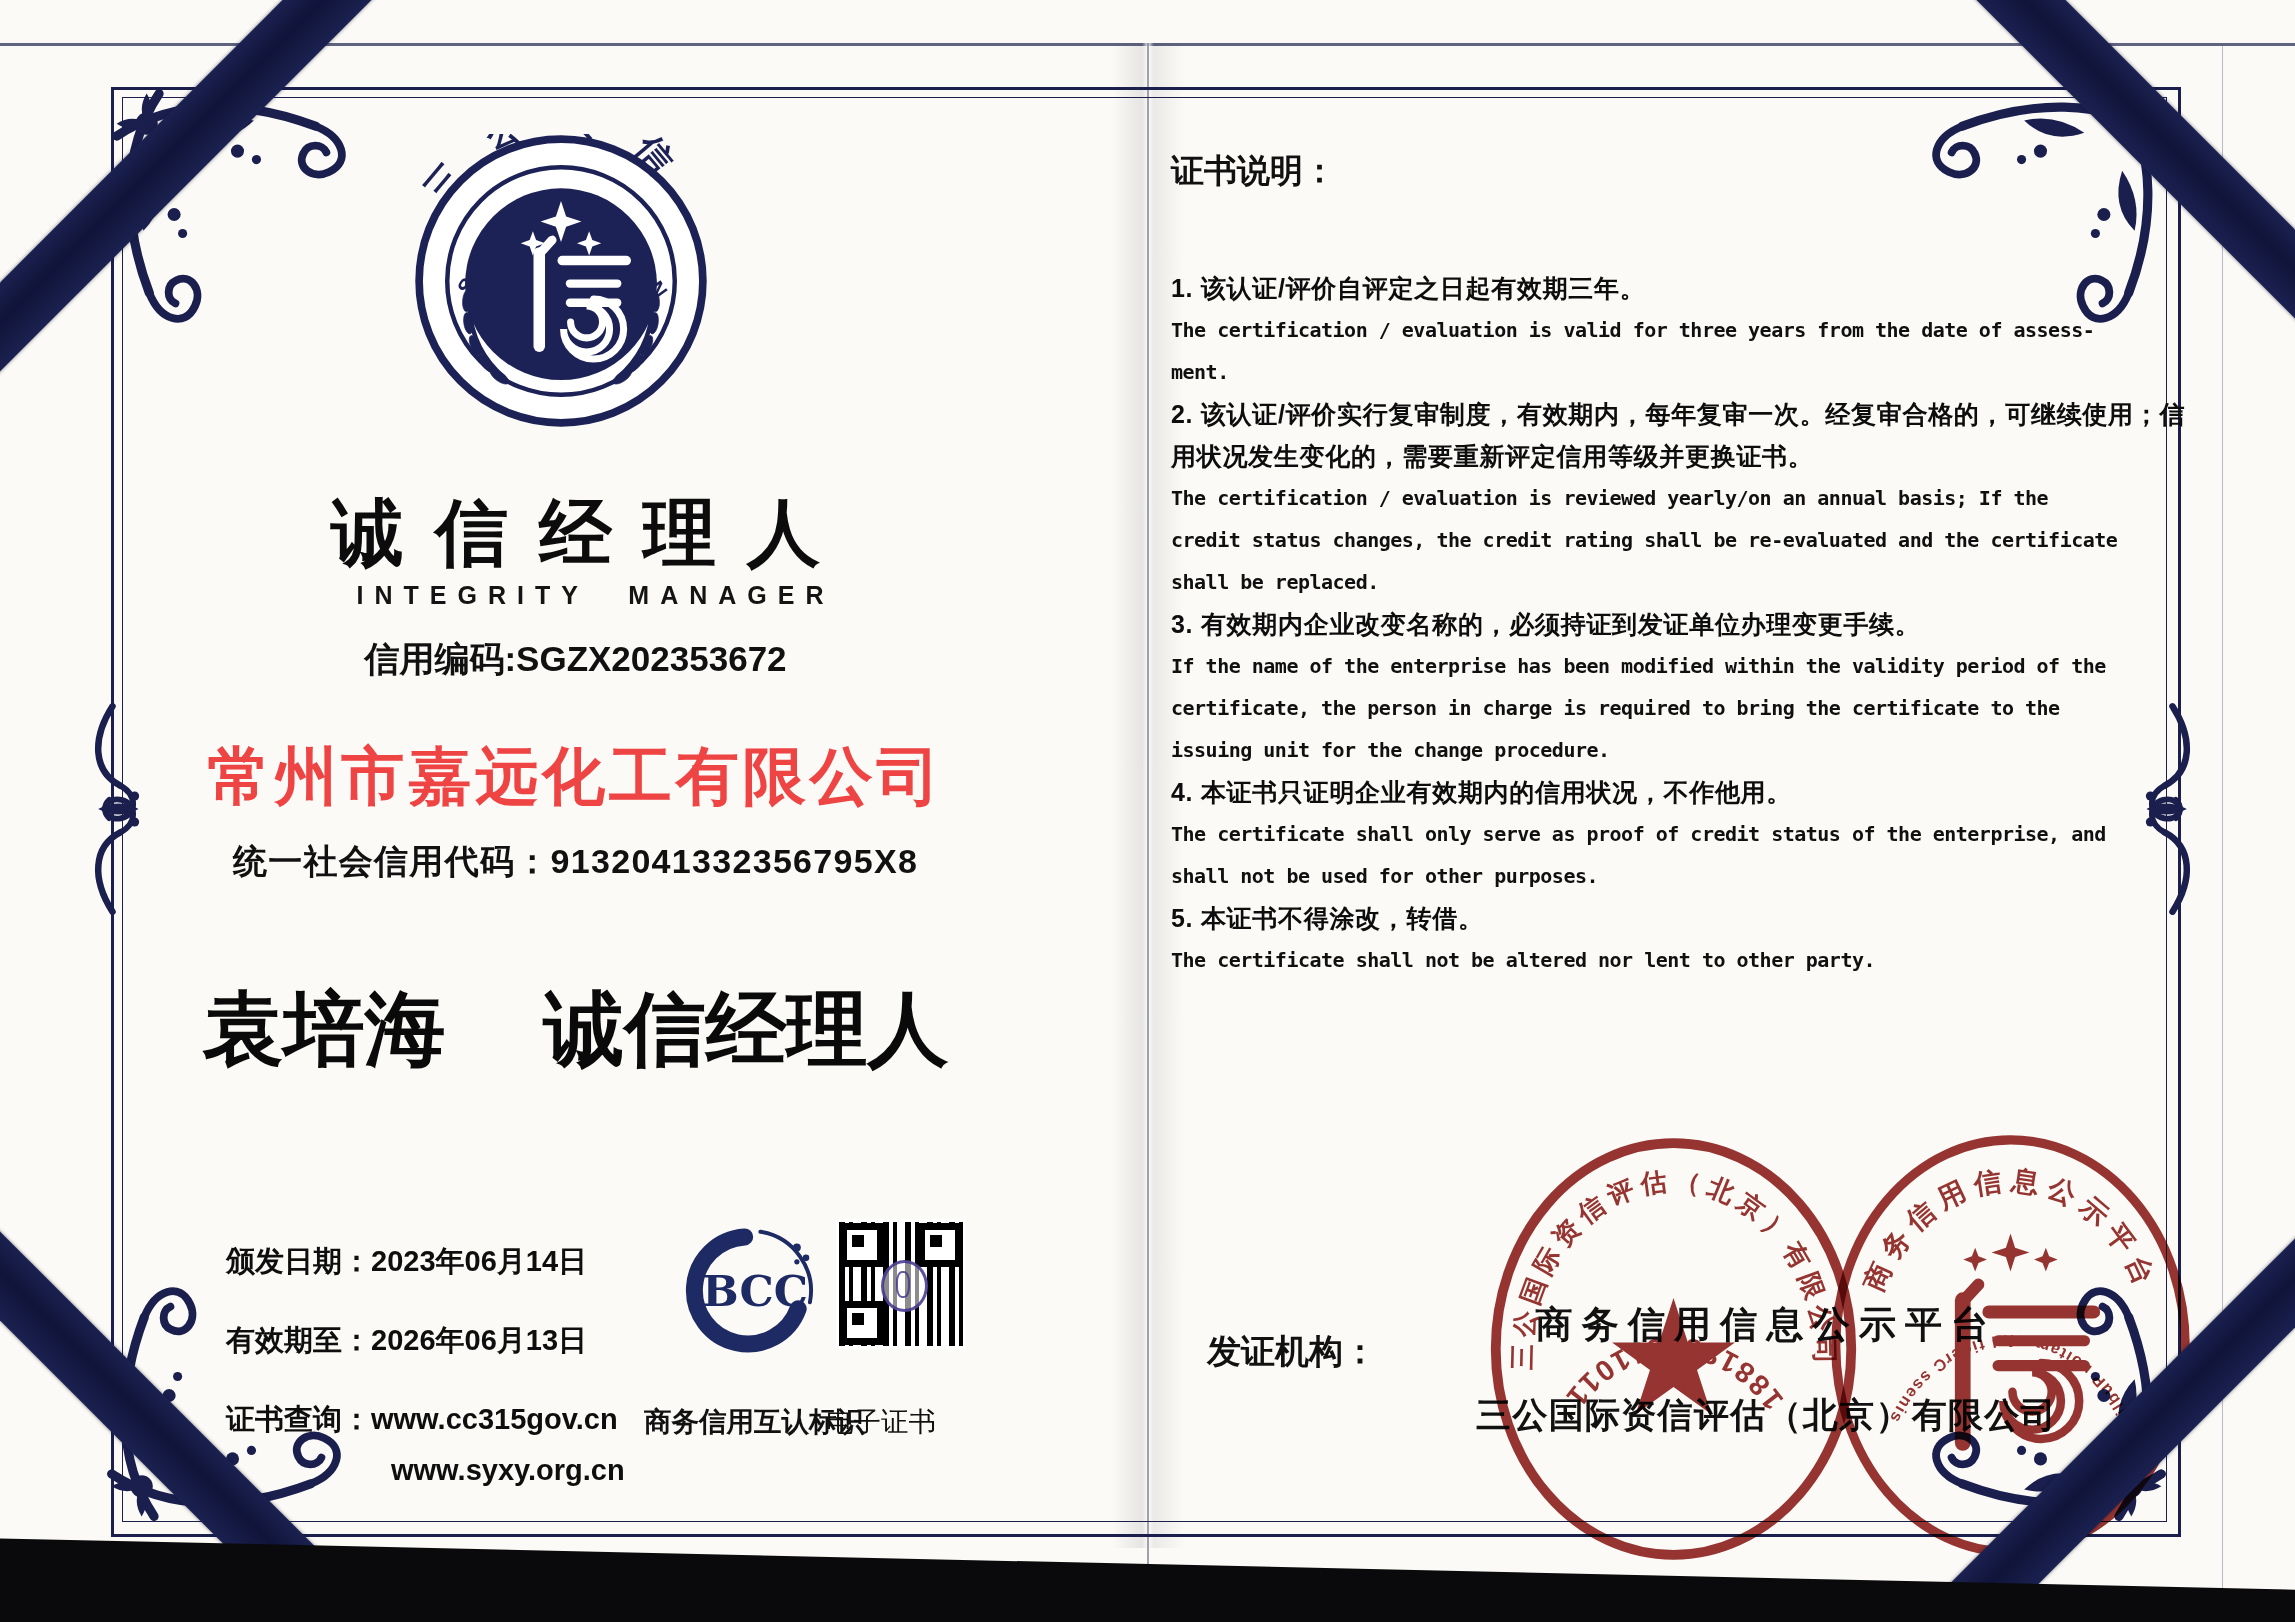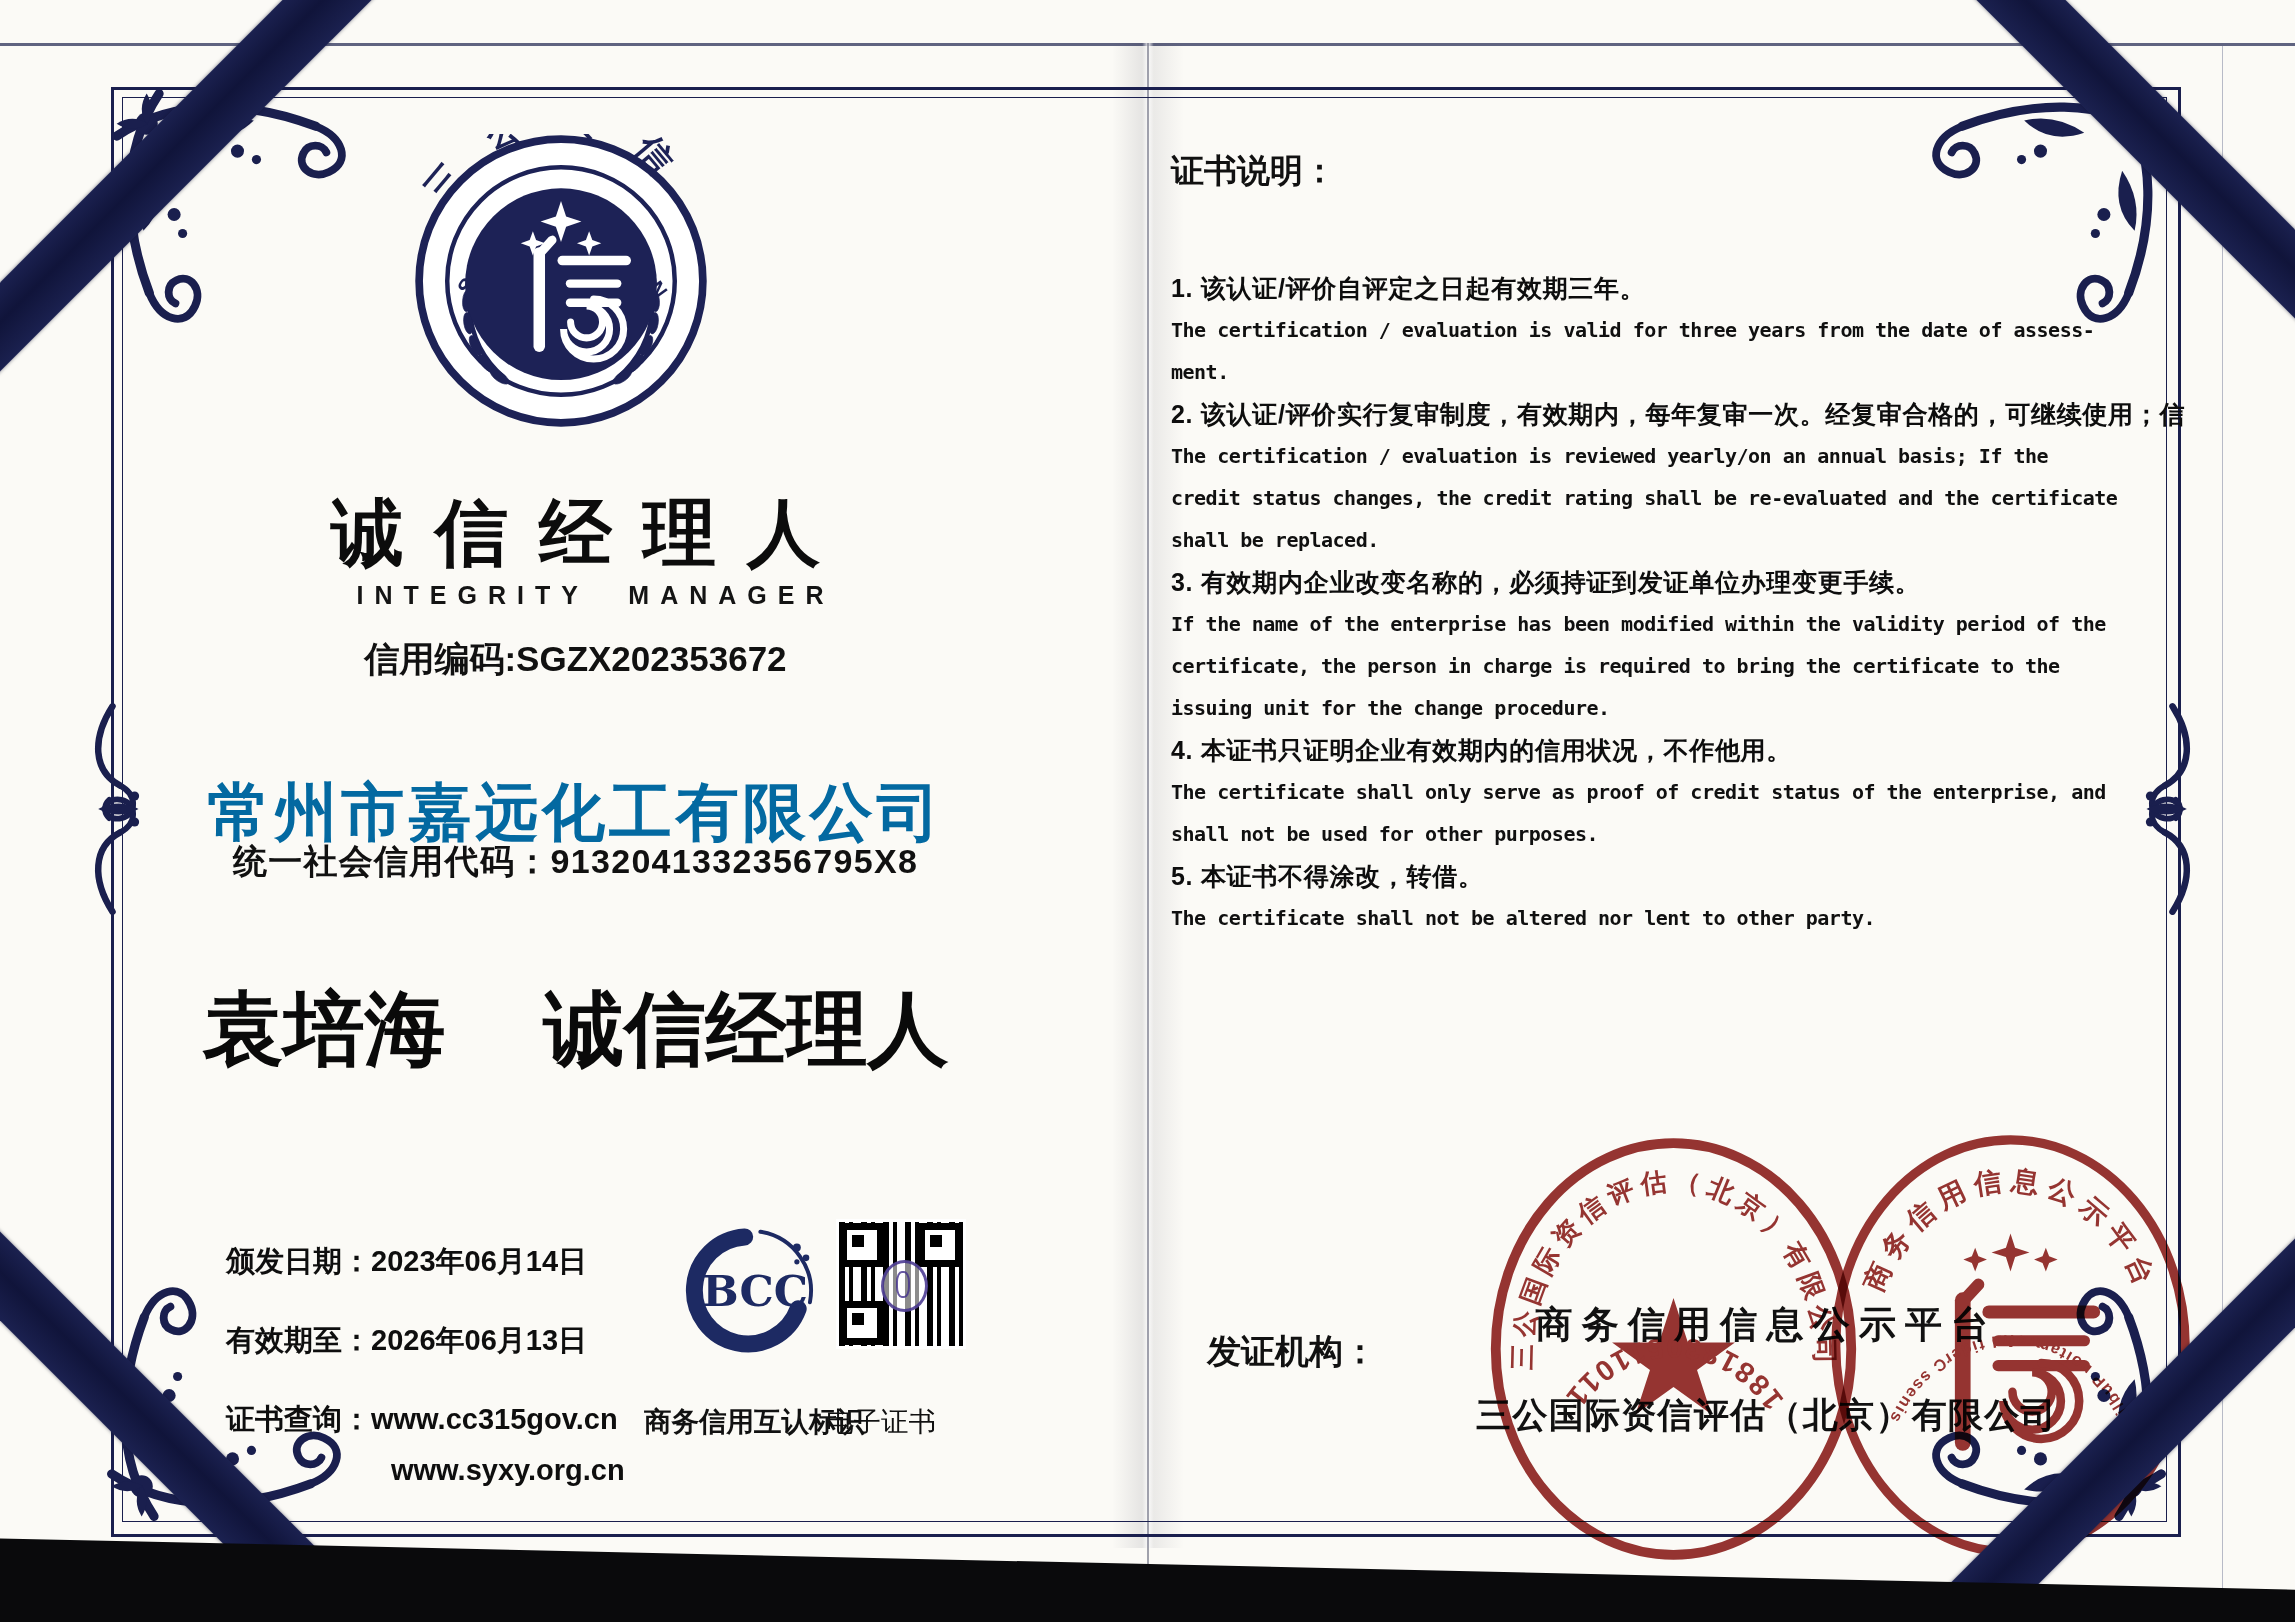--- a/index.html
+++ b/index.html
@@ -36,21 +36,21 @@
   .flourish.br{left:1900px;top:1255px;transform:scale(-1,-1);}
   .sideorn{position:absolute;width:65px;height:222px;}
   .sideorn.left{left:80px;top:698px;}
   .sideorn.right{left:2140px;top:698px;transform:scaleX(-1);}
   
   .lp-center{position:absolute;left:111px;width:929px;text-align:center;}
   .emblem{position:absolute;left:414px;top:134px;width:294px;height:294px;}
   .cert-title{top:485px;font-size:73px;font-weight:bold;letter-spacing:31px;text-indent:31px;color:#0c0c0c;}
   .cert-subtitle{top:581px;font-size:25px;font-weight:bold;letter-spacing:11px;word-spacing:22px;color:#141414;padding-left:20px;}
   .credit-code{top:636px;font-size:35px;font-weight:bold;}
-  .company{top:734px;font-size:63px;font-weight:bold;letter-spacing:3.9px;color:#0369a1;margin-top:36px;}
+  .company{top:734px;font-size:63px;font-weight:bold;letter-spacing:3.9px;color:#ef4444;}
   .uscc{top:839px;font-size:34px;font-weight:bold;letter-spacing:1.3px;}
   .holder-line{top:976px;font-family:"DejaVu Serif","Liberation Serif",serif;font-size:81px;font-weight:bold;color:#0a0a0a;}
   .holder-line .gap{display:inline-block;width:98px;}
   .dates{position:absolute;left:226px;top:1242px;font-size:29px;font-weight:bold;color:#0e0e0e;}
   .dates .row{margin-bottom:39px;white-space:nowrap;}
   .dates .row.url2{margin-top:-25px;padding-left:165px;font-weight:bold;}
   .bcc-logo{position:absolute;left:682px;top:1225px;width:141px;height:131px;}
   .bcc-caption{position:absolute;left:623px;top:1404px;width:262px;text-align:center;font-size:27.5px;font-weight:bold;}
   .qr{position:absolute;left:839px;top:1222px;width:124px;height:124px;background:
       repeating-linear-gradient(90deg,#000 0 5.9px,#fff 5.9px 9.8px,#000 9.8px 14.4px,#fff 14.4px 22px),
@@ -231,20 +231,21 @@
   </div>
   <div class="qr-caption">电子证书</div>
 
   <div class="rp-heading">证书说明：</div>
 
   <div class="rp-lines">
     <div class="ln zh">1. 该认证/评价自评定之日起有效期三年。</div>
     <div class="ln en">The certification / evaluation is valid for three years from the date of assess-</div>
     <div class="ln en">ment.</div>
     <div class="ln zh">2. 该认证/评价实行复审制度，有效期内，每年复审一次。经复审合格的，可继续使用；信</div>
+    <div class="ln zh">用状况发生变化的，需要重新评定信用等级并更换证书。</div>
     <div class="ln en">The certification / evaluation is reviewed yearly/on an annual basis; If the</div>
     <div class="ln en">credit status changes, the credit rating shall be re-evaluated and the certificate</div>
     <div class="ln en">shall be replaced.</div>
     <div class="ln zh">3. 有效期内企业改变名称的，必须持证到发证单位办理变更手续。</div>
     <div class="ln en">If the name of the enterprise has been modified within the validity period of the</div>
     <div class="ln en">certificate, the person in charge is required to bring the certificate to the</div>
     <div class="ln en">issuing unit for the change procedure.</div>
     <div class="ln zh">4. 本证书只证明企业有效期内的信用状况，不作他用。</div>
     <div class="ln en">The certificate shall only serve as proof of credit status of the enterprise, and</div>
     <div class="ln en">shall not be used for other purposes.</div>

